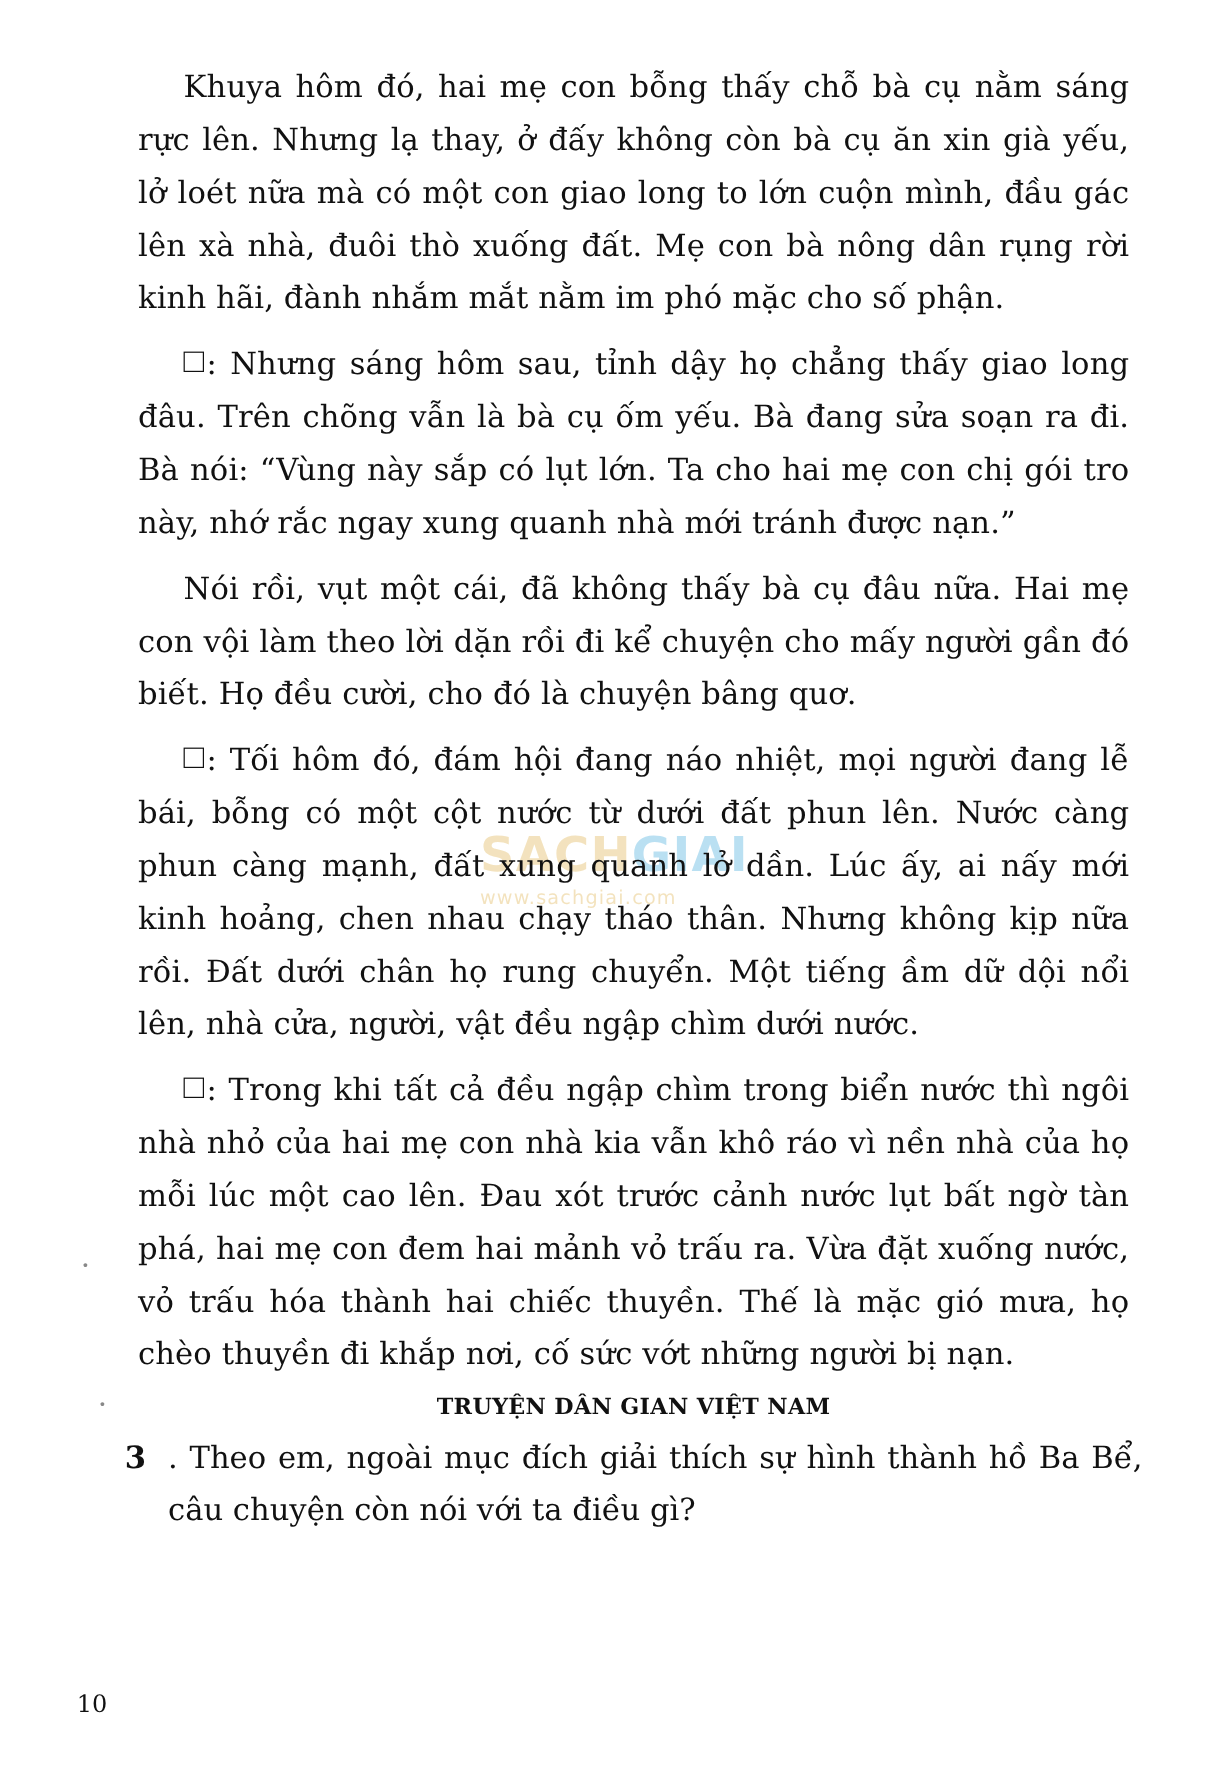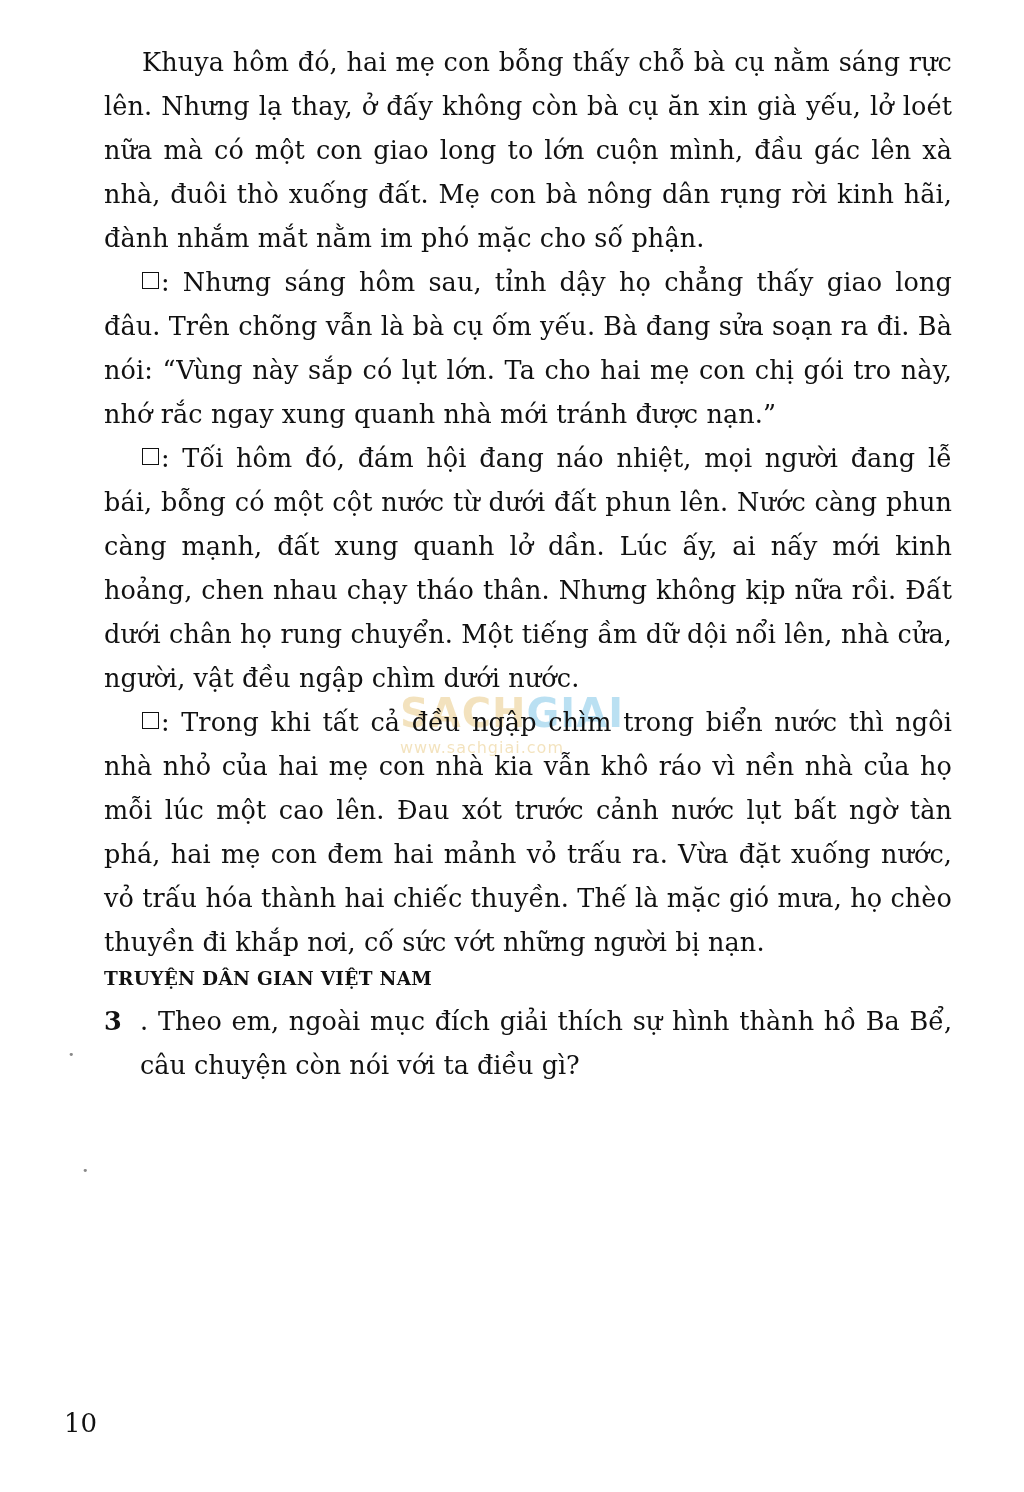--- a/index.html
+++ b/index.html
@@ -17,41 +17,41 @@
     background: #ffffff;
     overflow: hidden;
   }
   .content {
     position: absolute;
     left: 104px;
     top: 40px;
     width: 848px;
   }
   p.para {
-    margin: 0;
+    margin: 11px;
     font-size: 25.5px;
     line-height: 44px;
     color: #111111;
     text-align: justify;
     text-justify: inter-word;
     text-indent: 38px;
     letter-spacing: 0.1px;
   }
   .box-mark {
     display: inline-block;
     width: 15px;
     height: 15px;
     border: 1.6px solid #111;
     margin-right: 2px;
     position: relative;
     top: -2px;
   }
   .source-line {
     margin: 4px 0 0 0;
-    text-align: left;
+    text-align: center;
     font-family: "DejaVu Serif", serif;
     font-weight: bold;
     font-size: 18.5px;
     letter-spacing: 0.3px;
     color: #111111;
   }
   .question {
     margin: 10px 0 0 0;
     font-size: 25.5px;
     line-height: 44px;
@@ -64,21 +64,21 @@
   .question .qnum {
     position: absolute;
     left: 0;
     top: 0;
     font-weight: bold;
   }
   .page-number {
     position: absolute;
     left: 64px;
     top: 1408px;
-    font-size: 26px;
+    font-size: 20px;
     color: #111111;
     font-family: "DejaVu Serif", serif;
   }
   
   .watermark {
     position: absolute;
     left: 50%;
     top: 690px;
     transform: translateX(-50%);
     text-align: left;
@@ -123,20 +123,21 @@
     <div class="wm-sub">www.sachgiai.com</div>
   </div>
 
   <div class="content">
 
     <p class="para">Khuya hôm đó, hai mẹ con bỗng thấy chỗ bà cụ nằm sáng rực lên. Nhưng lạ thay, ở đấy không còn bà cụ ăn xin già yếu, lở loét nữa mà có một con giao long to lớn cuộn mình, đầu gác lên xà nhà, đuôi thò xuống đất. Mẹ con bà nông dân rụng rời kinh hãi, đành nhắm mắt nằm im phó mặc cho số phận.</p>
 
     <p class="para"><span class="box-mark"></span><span>: Nhưng sáng hôm sau, tỉnh dậy họ chẳng thấy giao long đâu. Trên chõng vẫn là bà cụ ốm yếu. Bà đang sửa soạn ra đi. Bà nói: “Vùng này sắp có lụt lớn. Ta cho hai mẹ con chị gói tro này, nhớ rắc ngay xung quanh nhà mới tránh được nạn.”</span></p>
 
 
+    <p class="para">Nói rồi, vụt một cái, đã không thấy bà cụ đâu nữa. Hai mẹ con vội làm theo lời dặn rồi đi kể chuyện cho mấy người gần đó biết. Họ đều cười, cho đó là chuyện bâng quơ.</p>
 
     <p class="para"><span class="box-mark"></span><span>: Tối hôm đó, đám hội đang náo nhiệt, mọi người đang lễ bái, bỗng có một cột nước từ dưới đất phun lên. Nước càng phun càng mạnh, đất xung quanh lở dần. Lúc ấy, ai nấy mới kinh hoảng, chen nhau chạy tháo thân. Nhưng không kịp nữa rồi. Đất dưới chân họ rung chuyển. Một tiếng ầm dữ dội nổi lên, nhà cửa, người, vật đều ngập chìm dưới nước.</span></p>
 
     <p class="para"><span class="box-mark"></span><span>: Trong khi tất cả đều ngập chìm trong biển nước thì ngôi nhà nhỏ của hai mẹ con nhà kia vẫn khô ráo vì nền nhà của họ mỗi lúc một cao lên. Đau xót trước cảnh nước lụt bất ngờ tàn phá, hai mẹ con đem hai mảnh vỏ trấu ra. Vừa đặt xuống nước, vỏ trấu hóa thành hai chiếc thuyền. Thế là mặc gió mưa, họ chèo thuyền đi khắp nơi, cố sức vớt những người bị nạn.</span></p>
 
 
     <p class="source-line">TRUYỆN DÂN GIAN VIỆT NAM</p>
 
     <p class="question"><span class="qnum">3</span><span>. Theo em, ngoài mục đích giải thích sự hình thành hồ Ba Bể, câu chuyện còn nói với ta điều gì?</span></p>
 

